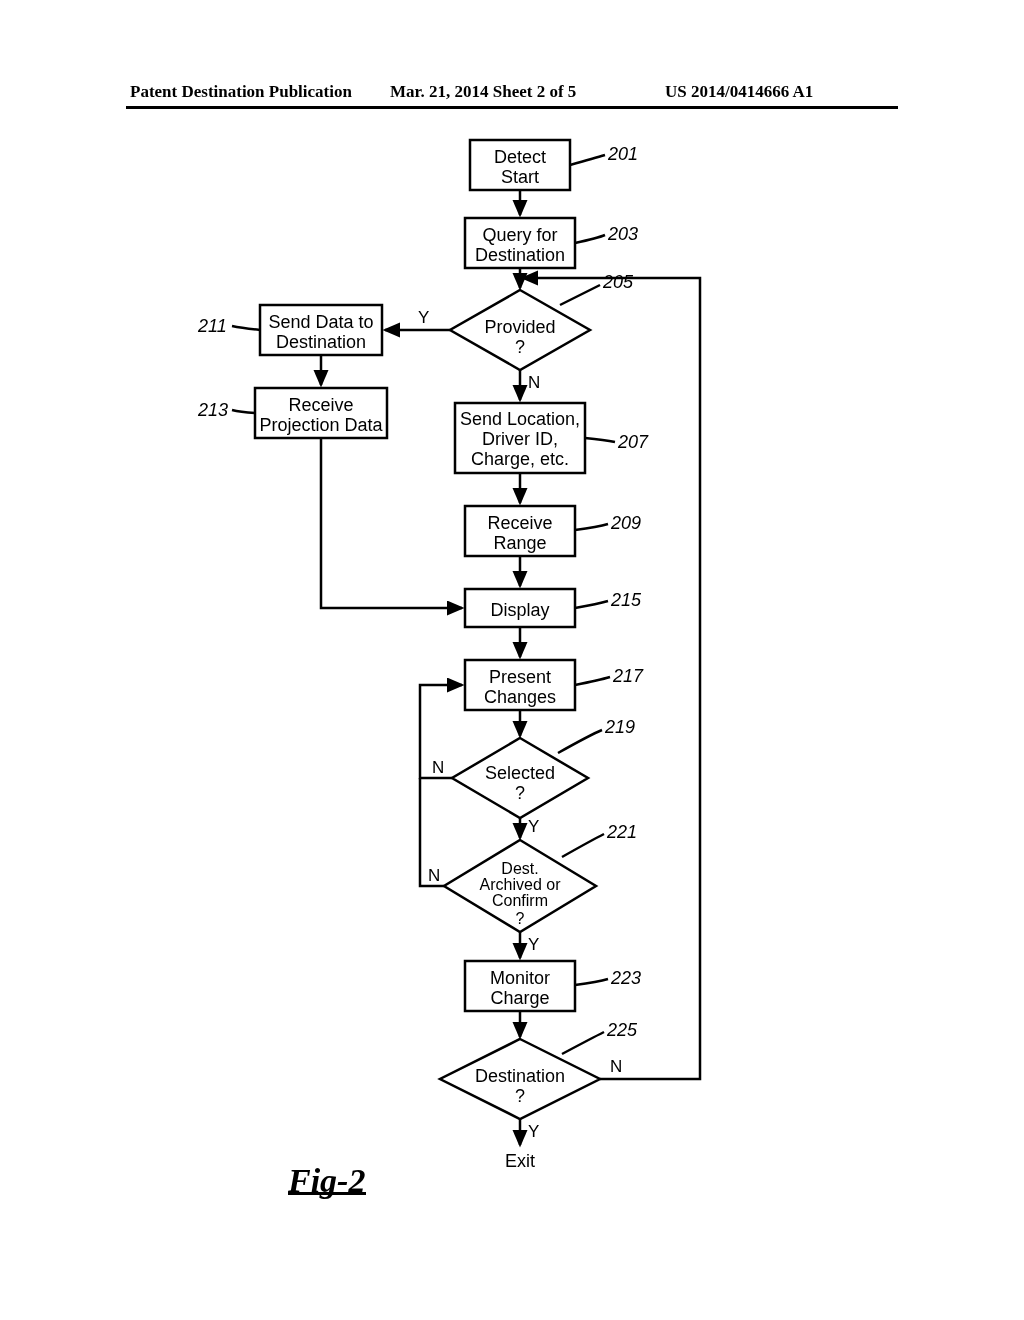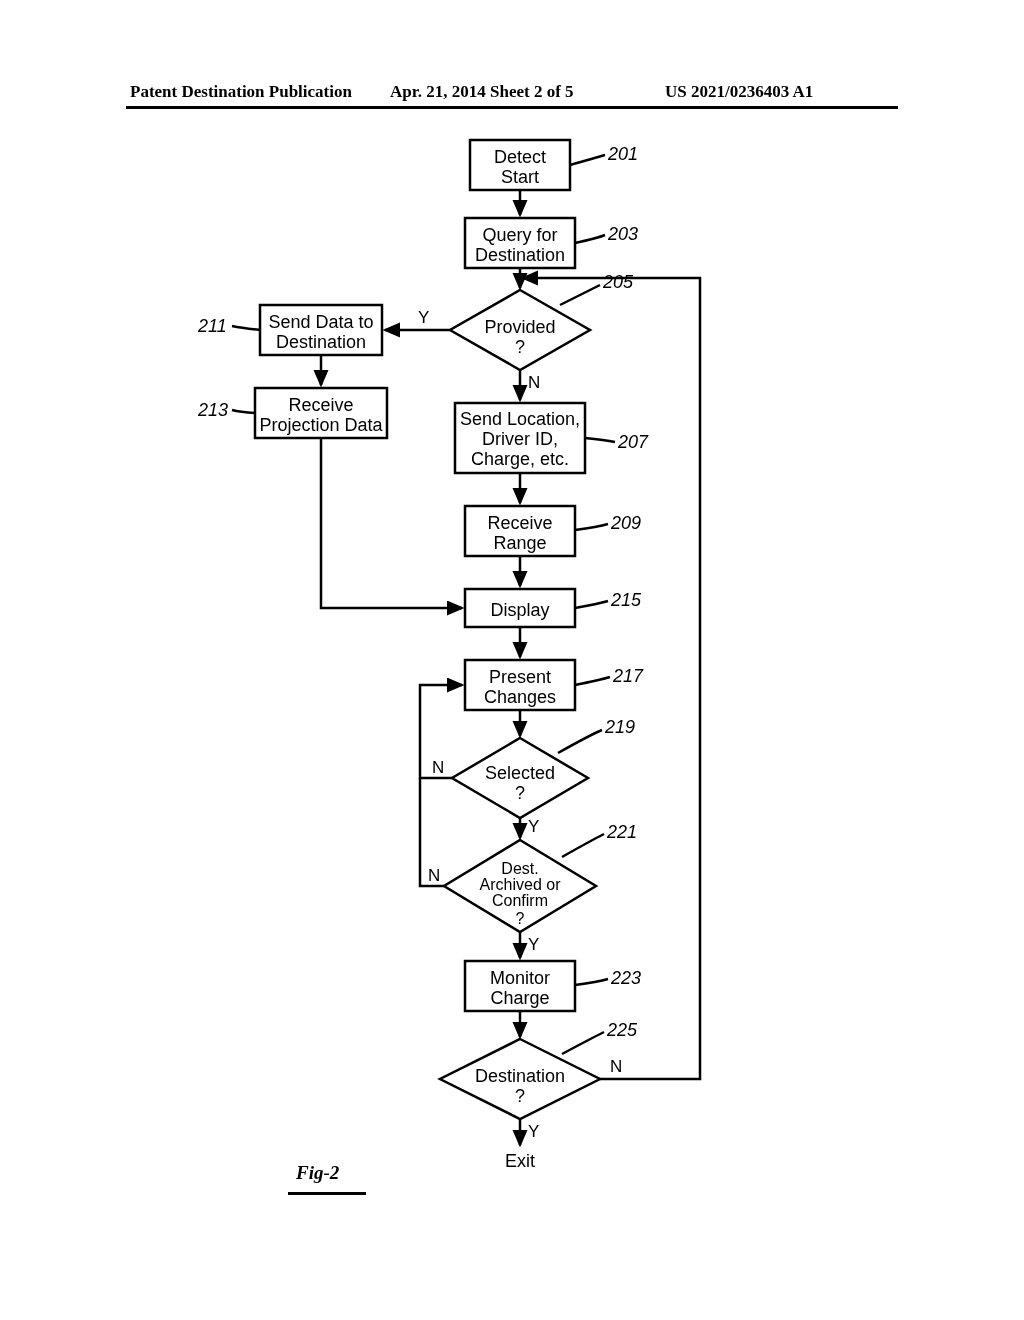--- a/index.html
+++ b/index.html
@@ -25,23 +25,23 @@
     .header-line {
       position: absolute;
       top: 106px;
       left: 126px;
       width: 772px;
       height: 2.5px;
       background: black;
     }
     .figure-caption {
       position: absolute;
-      left: 296px;
+      left: 288px;
       top: 1162px;
-      font-size: 19px;
+      font-size: 34px;
       font-weight: bold;
       font-style: italic;
       font-family: "Times New Roman", serif;
     }
     .figure-underline {
       position: absolute;
       left: 288px;
       top: 1192px;
       width: 78px;
       height: 2.5px;
@@ -84,22 +84,22 @@
     }
     .arrowhead {
       fill: black;
     }
   </style>
 </head>
 <body>
 
 <div class="header">
   <span class="header-left">Patent Destination Publication</span>
-  <span class="header-center">Apr. 21, 2014  Sheet 2 of 5</span>
-  <span class="header-right">US 2021/0236403 A1</span>
+  <span class="header-center">Mar. 21, 2014  Sheet 2 of 5</span>
+  <span class="header-right">US 2014/0414666 A1</span>
 </div>
 <div class="header-line"></div>
 
 <svg width="1024" height="1200">
   <defs>
     <marker id="arrow" markerWidth="8" markerHeight="8" refX="6" refY="3" orient="auto">
       <polygon points="0 0, 7 3, 0 6" class="arrowhead"></polygon>
     </marker>
   </defs>
 

